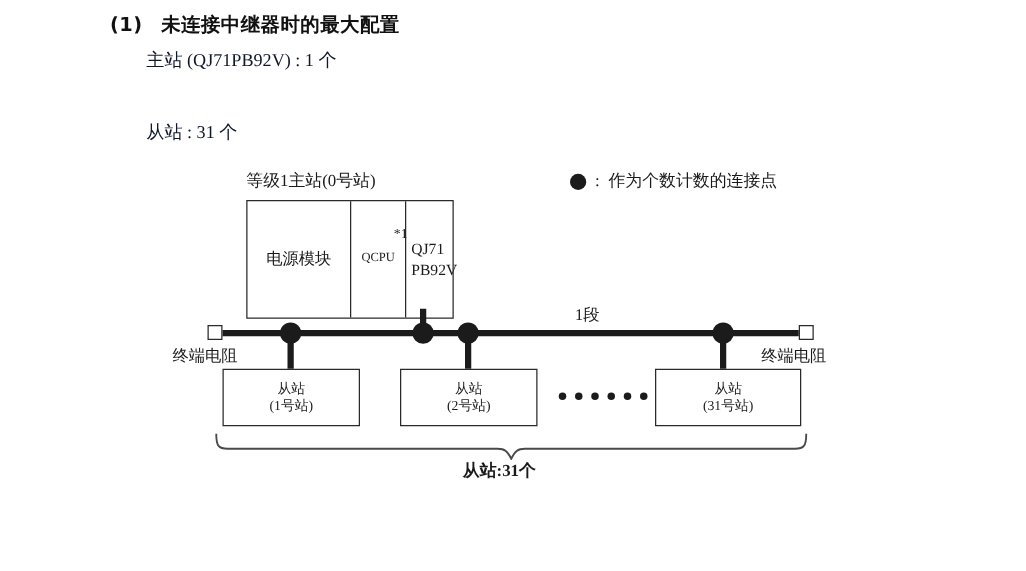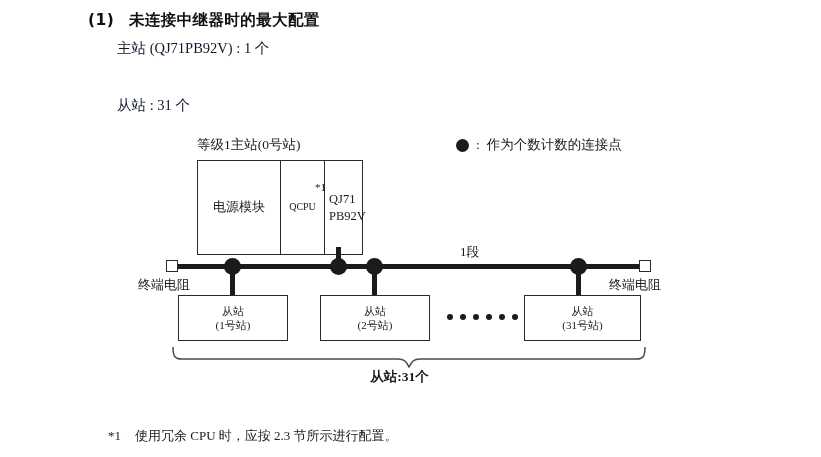--- a/index.html
+++ b/index.html
@@ -221,17 +221,14 @@
 
   <svg class="brace" viewBox="0 0 478 22" preserveAspectRatio="none">
     <path d="M3,1 C3,11 5,13 12,13 L228,13 C234,13 236,15 239,21
              C242,15 244,13 250,13 L466,13 C473,13 475,11 475,1" fill="none" stroke="#4a4a4a" stroke-width="1.5"></path>
   </svg>
   <div class="brace-label">
     <span>从站:31个</span>
   </div>
 
 
-  <div class="footnote">
-    <span class="mark">*1</span><span>使用冗余 CPU 时，应按 2.3 节所示进行配置。</span>
-  </div>
 
 </div>
 
 </body></html>

